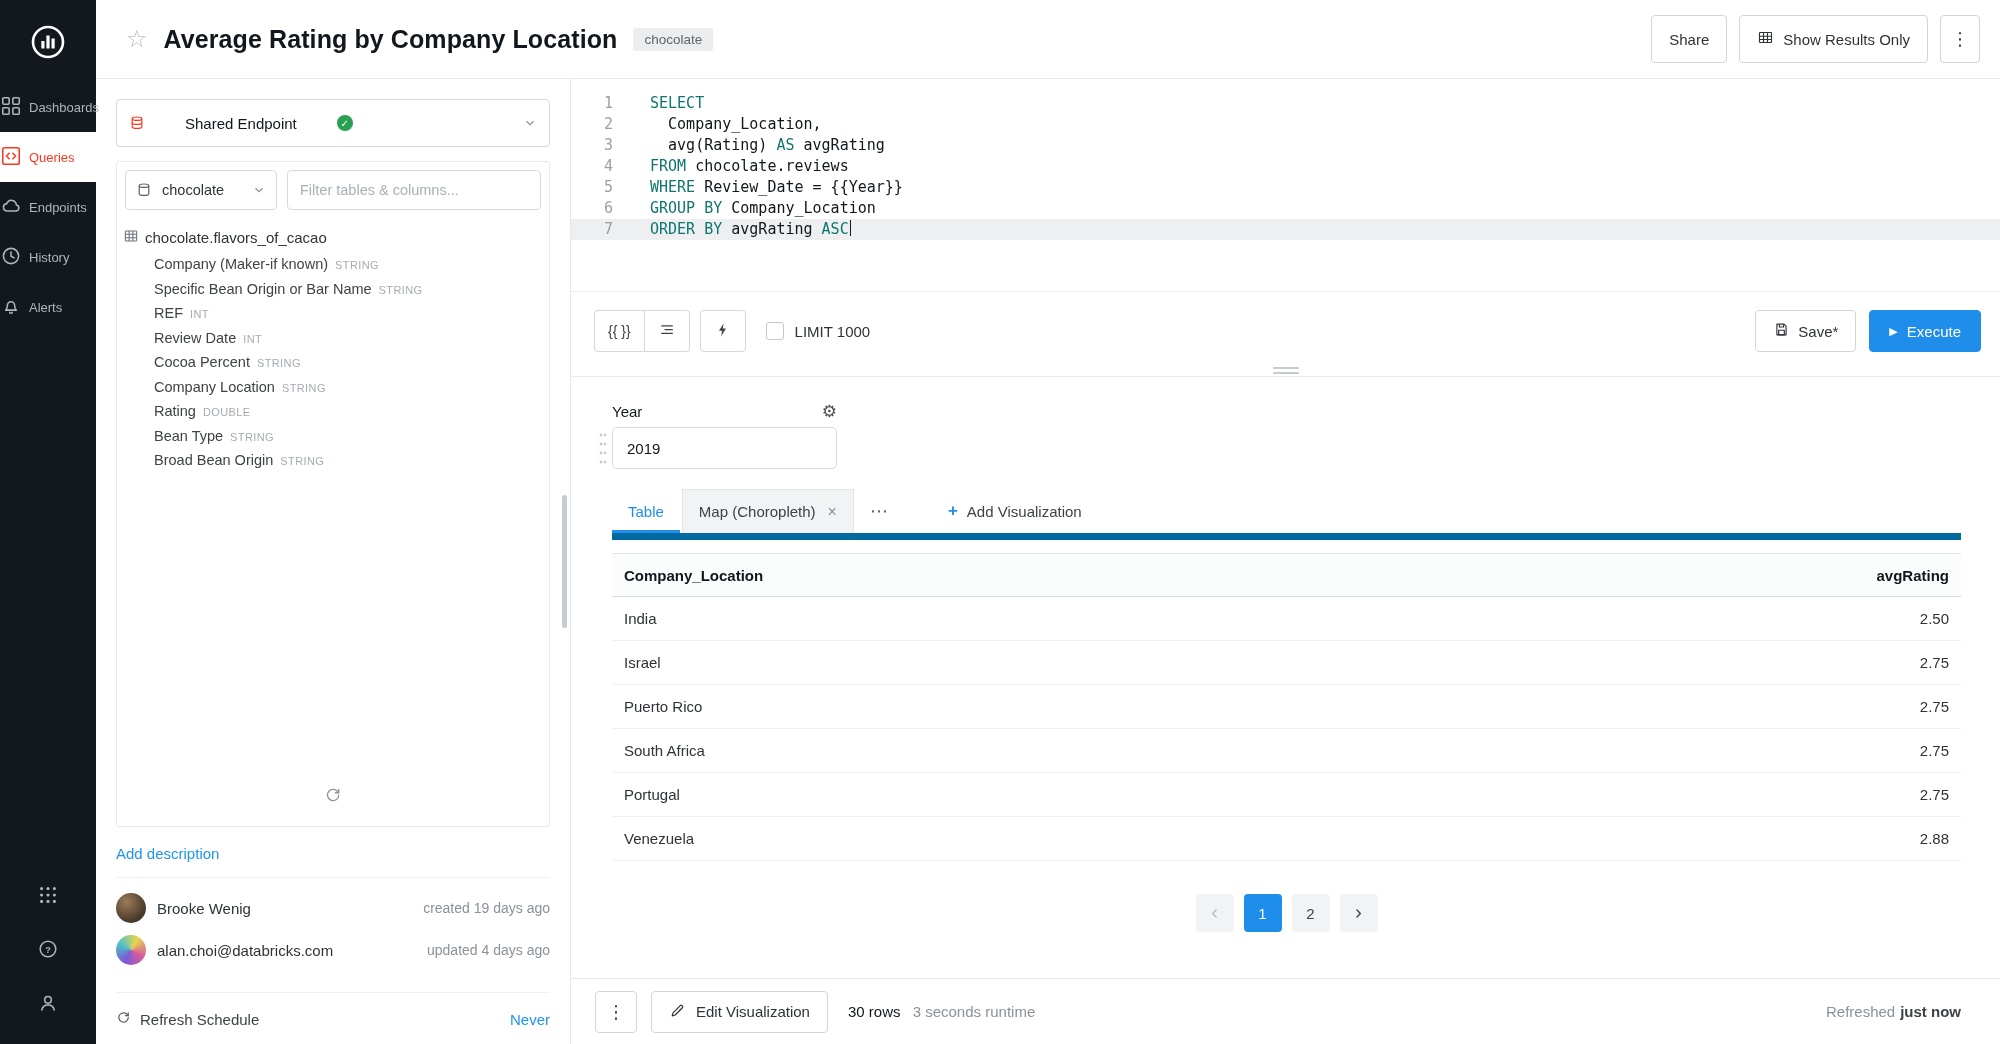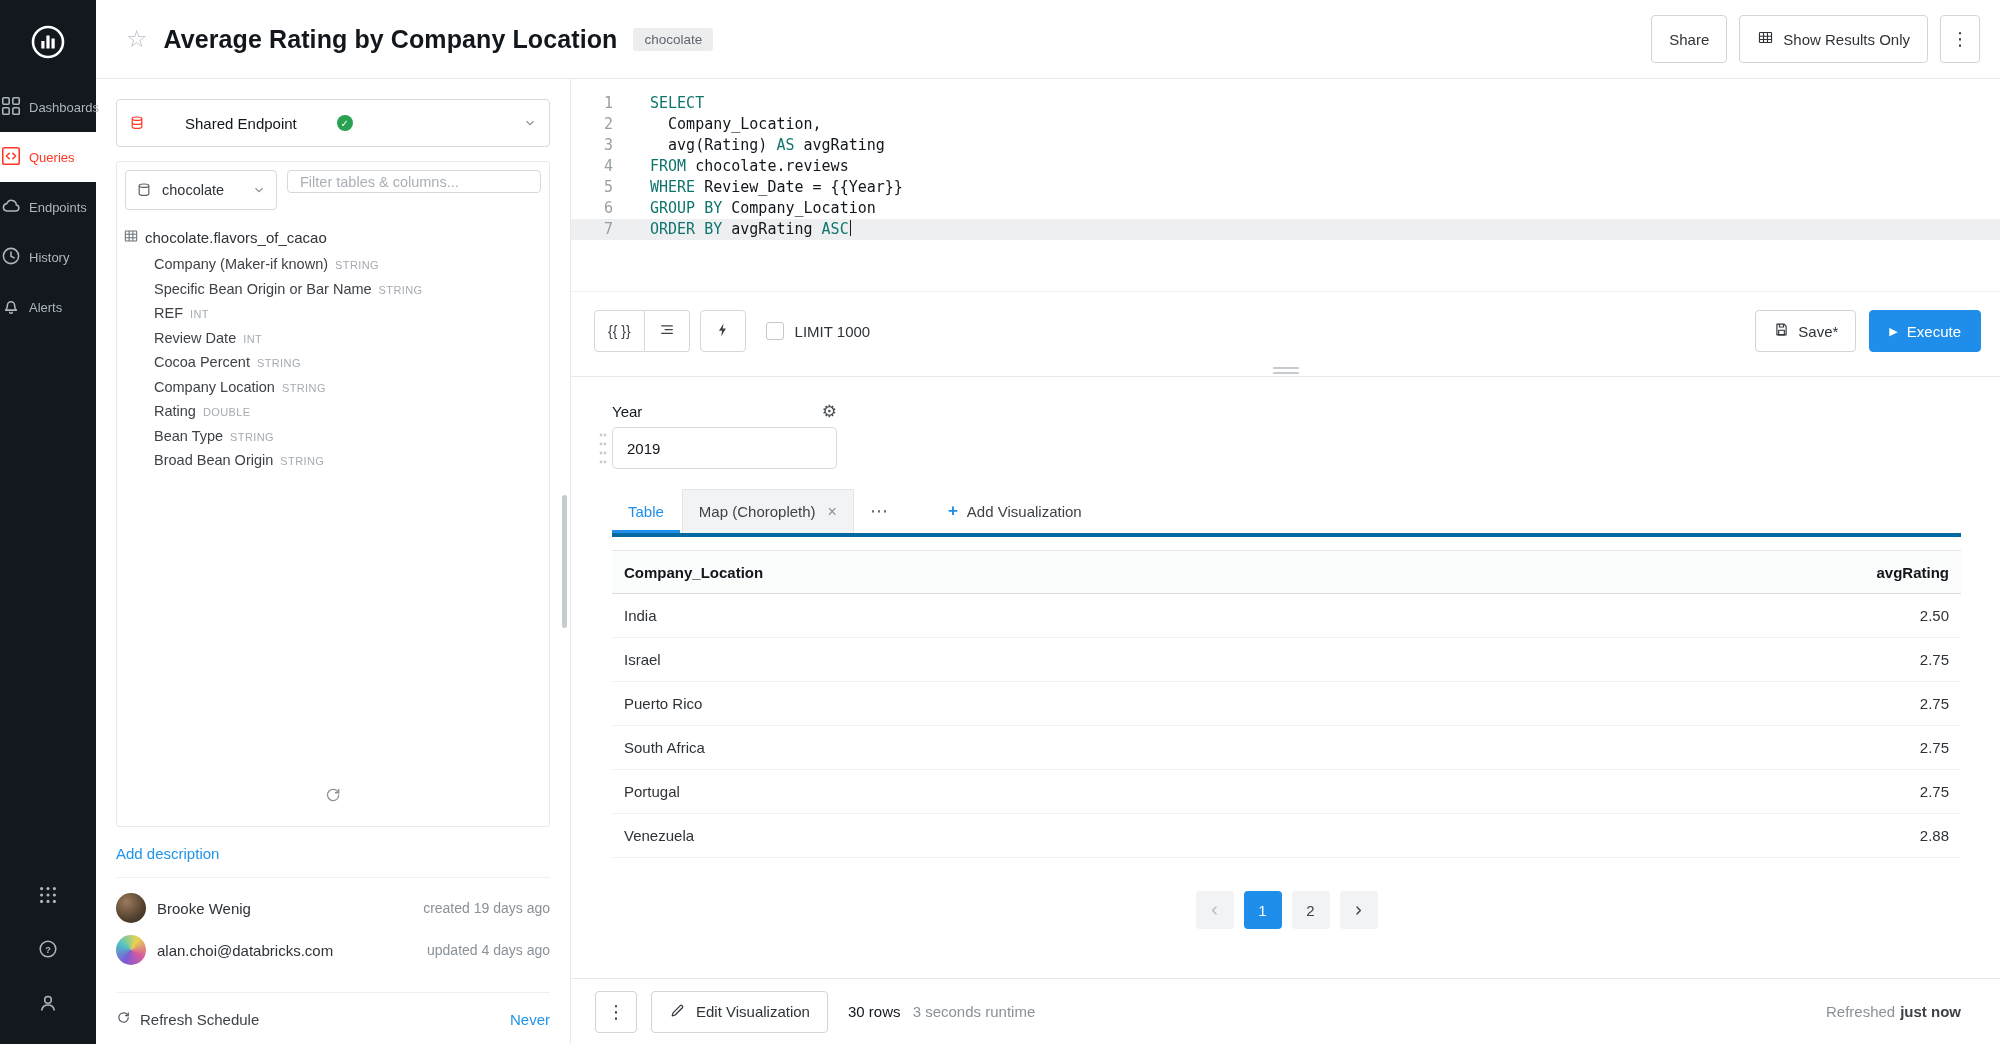--- a/index.html
+++ b/index.html
@@ -40,21 +40,21 @@
   .check-badge { width: 16px; height: 16px; border-radius: 50%; background: #2AA152; color: #fff; font-size: 10px;
                  display: inline-flex; align-items: center; justify-content: center; }
   .chev svg { width: 14px; height: 14px; color: #8A9199; display: block; }
   .ico-db { color: #5A6268; } .ico-db svg { width: 16px; height: 16px; display: block; }
   .ico-db.red { color: #FF3621; }
 
   .schema-box { margin-top: 14px; flex: 1; min-height: 0; border: 1px solid #E7EAEC; border-radius: 3px; display: flex; flex-direction: column; }
   .schema-controls { display: flex; gap: 10px; padding: 8px; }
   .db-select { width: 152px; height: 40px; padding: 0 10px; font-size: 14.5px; color: #2E3338; flex-shrink: 0; }
   .db-select .chev { margin-left: auto; }
-  .filter-input { flex: 1; height: 23px; border: 1px solid #D5D9DC; border-radius: 4px; padding: 0 12px; font-size: 14.5px;
+  .filter-input { flex: 1; height: 40px; border: 1px solid #D5D9DC; border-radius: 4px; padding: 0 12px; font-size: 14.5px;
                   font-family: inherit; color: #11171C; outline: none; min-width: 0; }
   .filter-input::placeholder { color: #A9B0B6; }
   .tree { flex: 1; min-height: 0; padding: 10px 8px 0 6px; overflow: hidden; }
   .table-row { display: flex; align-items: center; gap: 6px; font-size: 15px; color: #2E3338; cursor: pointer; }
   .table-row svg { width: 16px; height: 16px; color: #6A7178; flex-shrink: 0; }
   .cols { margin-top: 6px; padding-left: 31px; }
   .schema-col { line-height: 23.5px; font-size: 14.5px; color: #3E4247; cursor: pointer; white-space: nowrap; }
   .schema-col .col-type { font-size: 11px; color: #A5ABB1; margin-left: 7px; letter-spacing: .4px; }
   .spinner { align-self: center; margin: auto 0 18px; color: #8A9199; cursor: pointer; }
   .spinner svg { width: 18px; height: 18px; }
@@ -105,21 +105,21 @@
   .split-handle i { display: block; height: 0; border-top: 2px solid #C6CBCF; margin: 3px 0; border-radius: 2px; }
 
   .results-area { flex: 1; min-height: 0; padding: 26px 39px 0 41px; display: flex; flex-direction: column; }
   .param-widget { width: 225px; position: relative; }
   .param-head { display: flex; align-items: center; font-size: 15px; color: #11171C; }
   .gear { margin-left: auto; font-size: 17px; color: #4A5056; cursor: pointer; line-height: 1; }
   .param-input { margin-top: 7px; width: 225px; height: 42px; border: 1px solid #D5D9DC; border-radius: 5px; padding: 0 14px;
                  font-size: 15px; font-family: inherit; color: #11171C; outline: none; }
   .param-handle { position: absolute; left: -14px; top: 28px; color: #C6CBCF; cursor: grab; }
 
-  .tabbar { display: flex; align-items: stretch; margin-top: 20px; border-bottom: 4px solid #0369a1; text-align: right; }
+  .tabbar { display: flex; align-items: stretch; margin-top: 20px; border-bottom: 7px solid #0369a1; text-align: right; }
   .tab { height: 44px; display: flex; align-items: center; padding: 0 16px; font-size: 15px; color: #3E4247; cursor: pointer; }
   .tab.active { color: #1E8EEA; border-bottom: 3px solid #1E8EEA; padding-top: 3px; }
   .tab.map { background: #F2F3F5; border: 1px solid #E2E5E8; border-bottom: none; gap: 12px; margin-left: 2px; }
   .tab-close { color: #8A9199; font-size: 16px; }
   .tab-more { padding: 0 16px; color: #5A6268; font-size: 18px; letter-spacing: 2px; }
   .tab-add { margin-left: 26px; gap: 9px; }
   .tab-add .plus { color: #1E8EEA; font-weight: 700; font-size: 17px; }
 
   .rtable { margin-top: 13px; border-top: 1px solid #E3E6E8; }
   .thead { display: flex; height: 43px; align-items: center; border-bottom: 1px solid #D8DCDF; background: #FBFCFC; }

